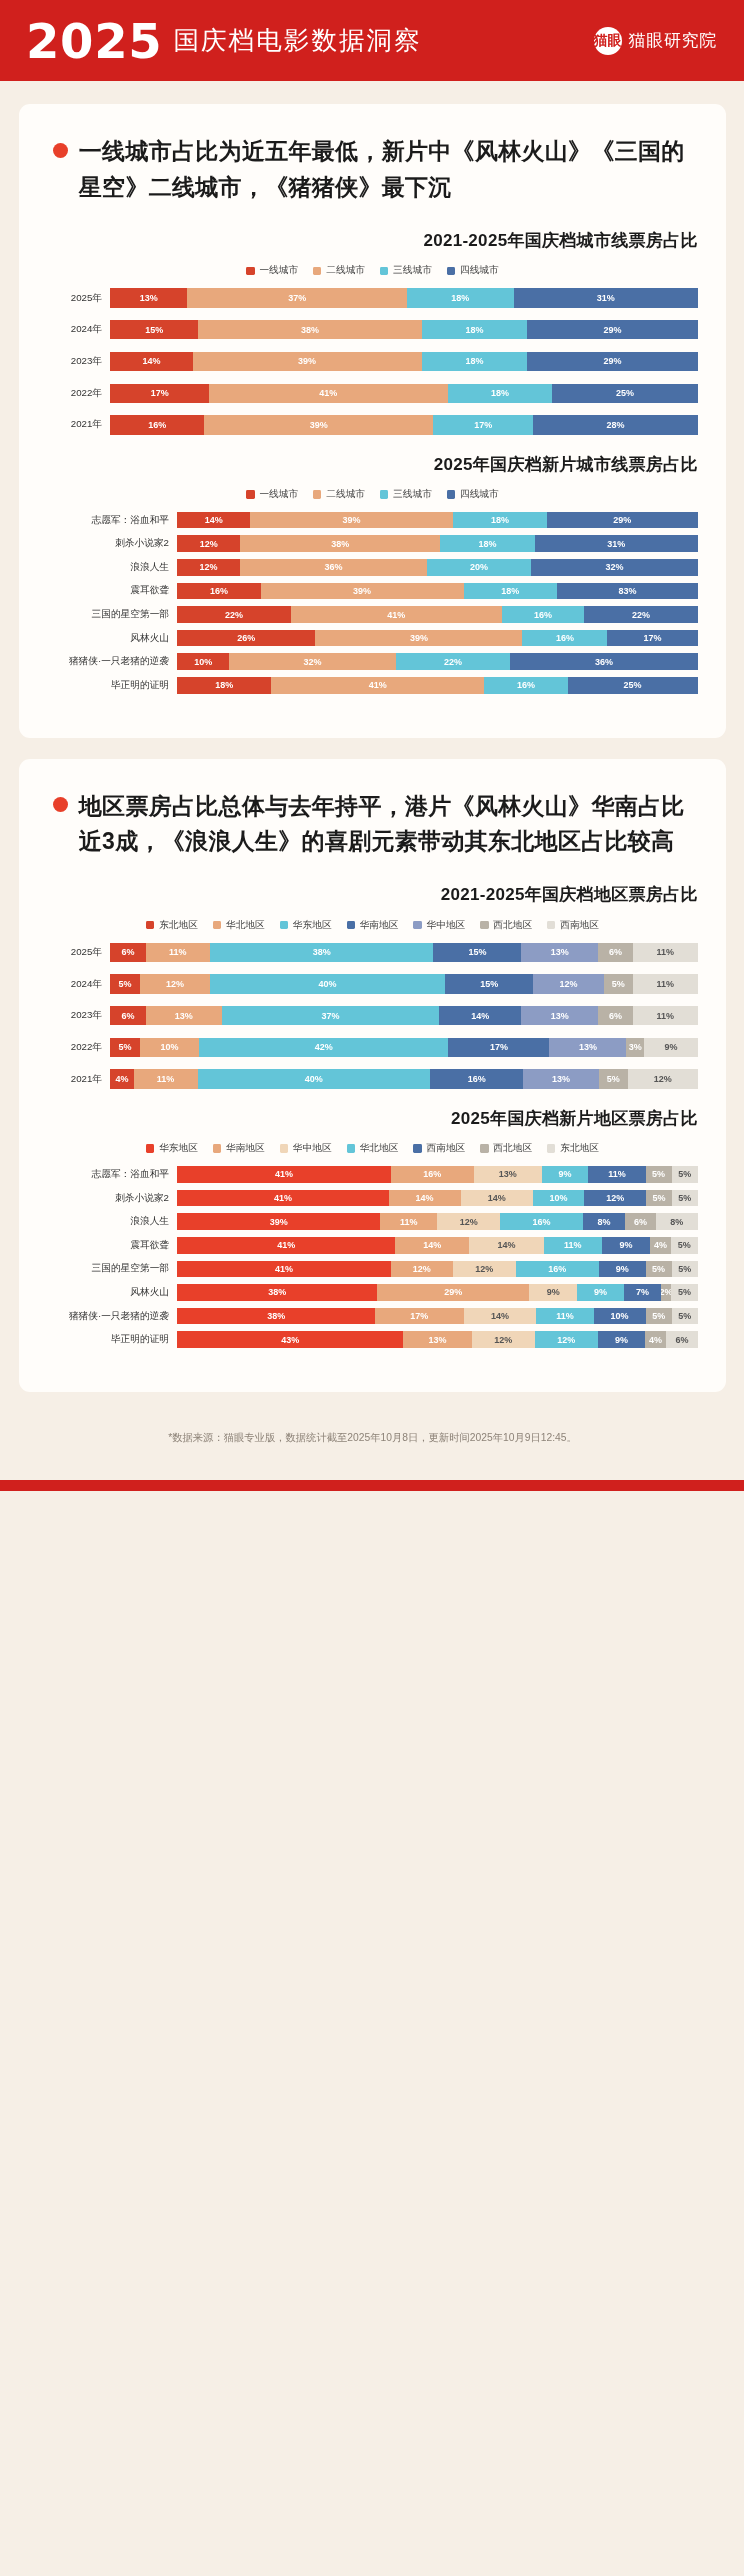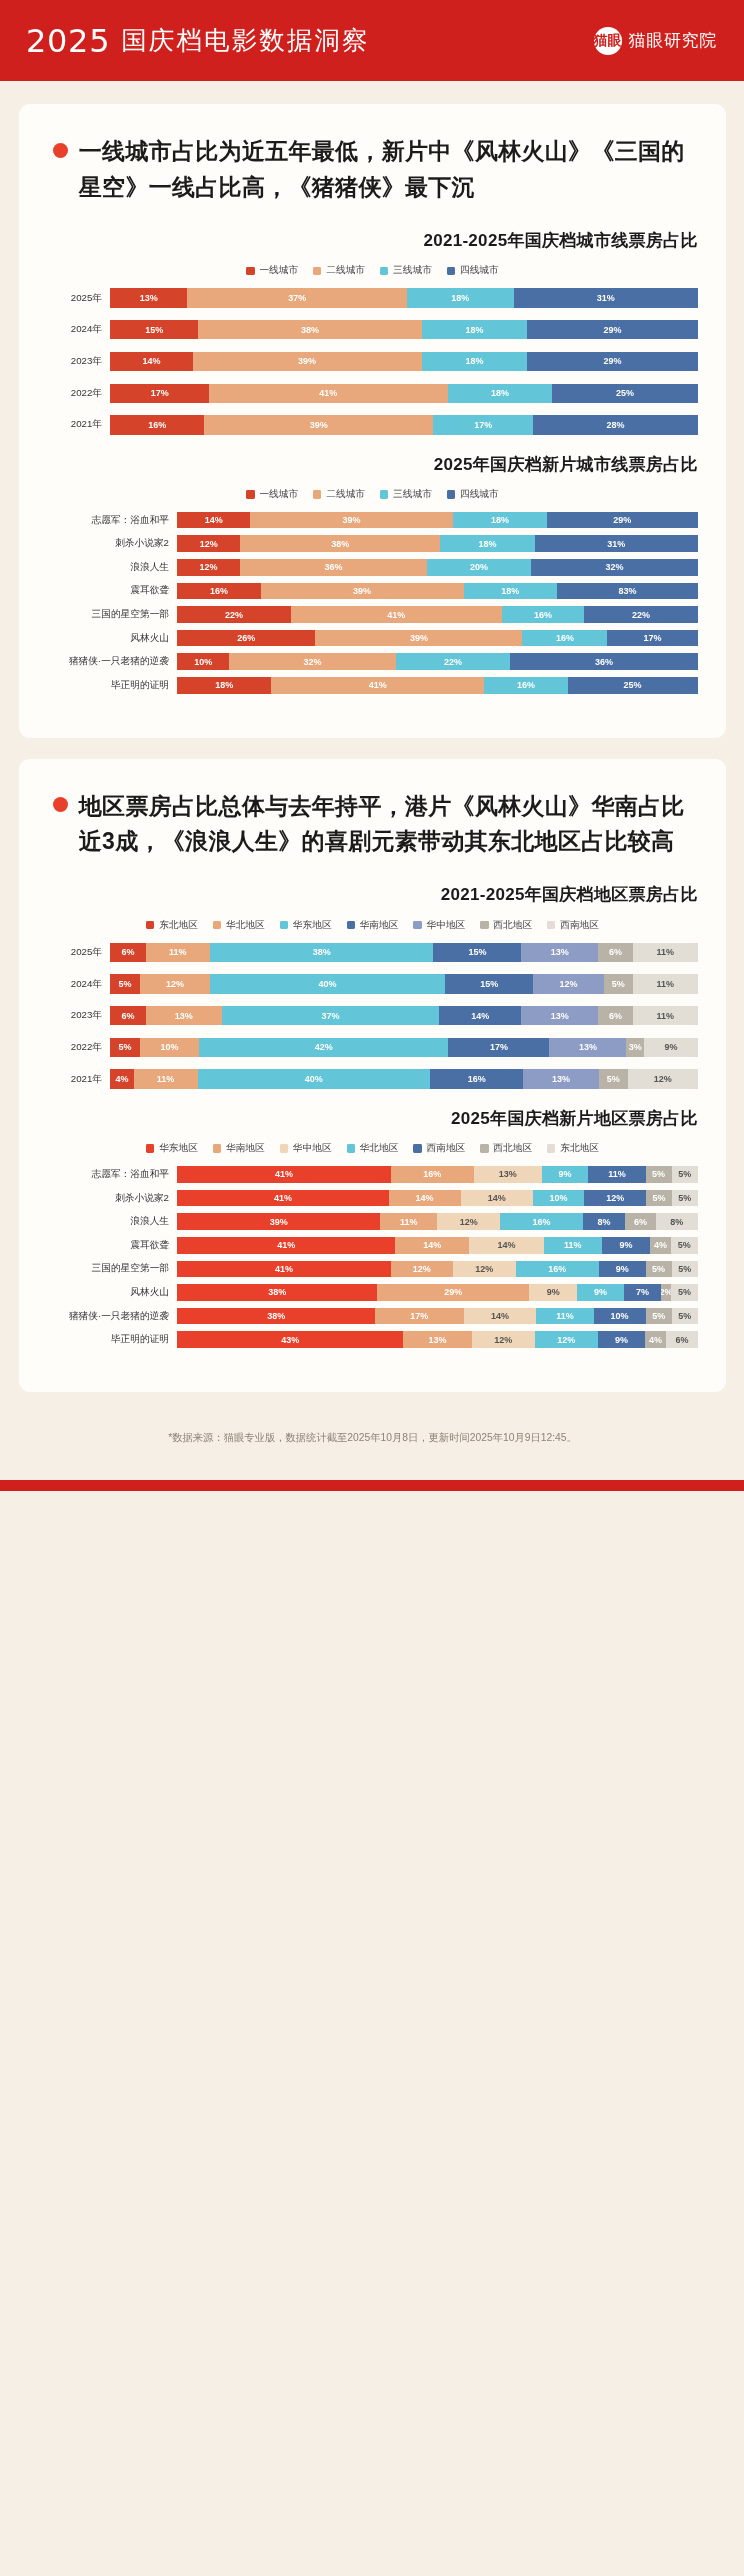--- a/index.html
+++ b/index.html
@@ -22,22 +22,22 @@
   .header {
     height: 81px;
     background: #d0201d;
     display: flex;
     align-items: center;
     padding: 0 26px;
     position: relative;
   }
   .header-left { display: flex; align-items: center; gap: 11px; }
   .year-logo {
-    font-size: 32px;
-    font-weight: normal;
+    font-size: 48px;
+    font-weight: bold;
     color: #ffffff;
     letter-spacing: 0.7px;
     font-family: "DejaVu Sans", sans-serif;
     line-height: 1;
     position: relative;
   }
   .header-title {
     font-size: 25.5px;
     color: #ffffff;
     letter-spacing: 2.1px;
@@ -182,21 +182,21 @@
     </div>
     <div class="brand">
       <span class="brand-badge">猫眼</span>
       <span class="brand-name">猫眼研究院</span>
     </div>
   </div>
 
   <div class="card">
     <div class="section-heading">
       <span class="dot"></span>
-      <h2>一线城市占比为近五年最低，新片中《风林火山》《三国的星空》一线占比高，《猪猪侠》最下沉</h2>
+      <h2>一线城市占比为近五年最低，新片中《风林火山》《三国的星空》二线城市，《猪猪侠》最下沉</h2>
     </div>
 
     <div class="chart-title">2021-2025年国庆档城市线票房占比</div>
     <div class="legend" id="legend-0">
         <div class="legend-item">
           <span class="legend-swatch" style="background: rgb(214, 67, 43);"></span>
           <span>一线城市</span>
         </div>
         <div class="legend-item">
           <span class="legend-swatch" style="background: rgb(232, 168, 124);"></span>

